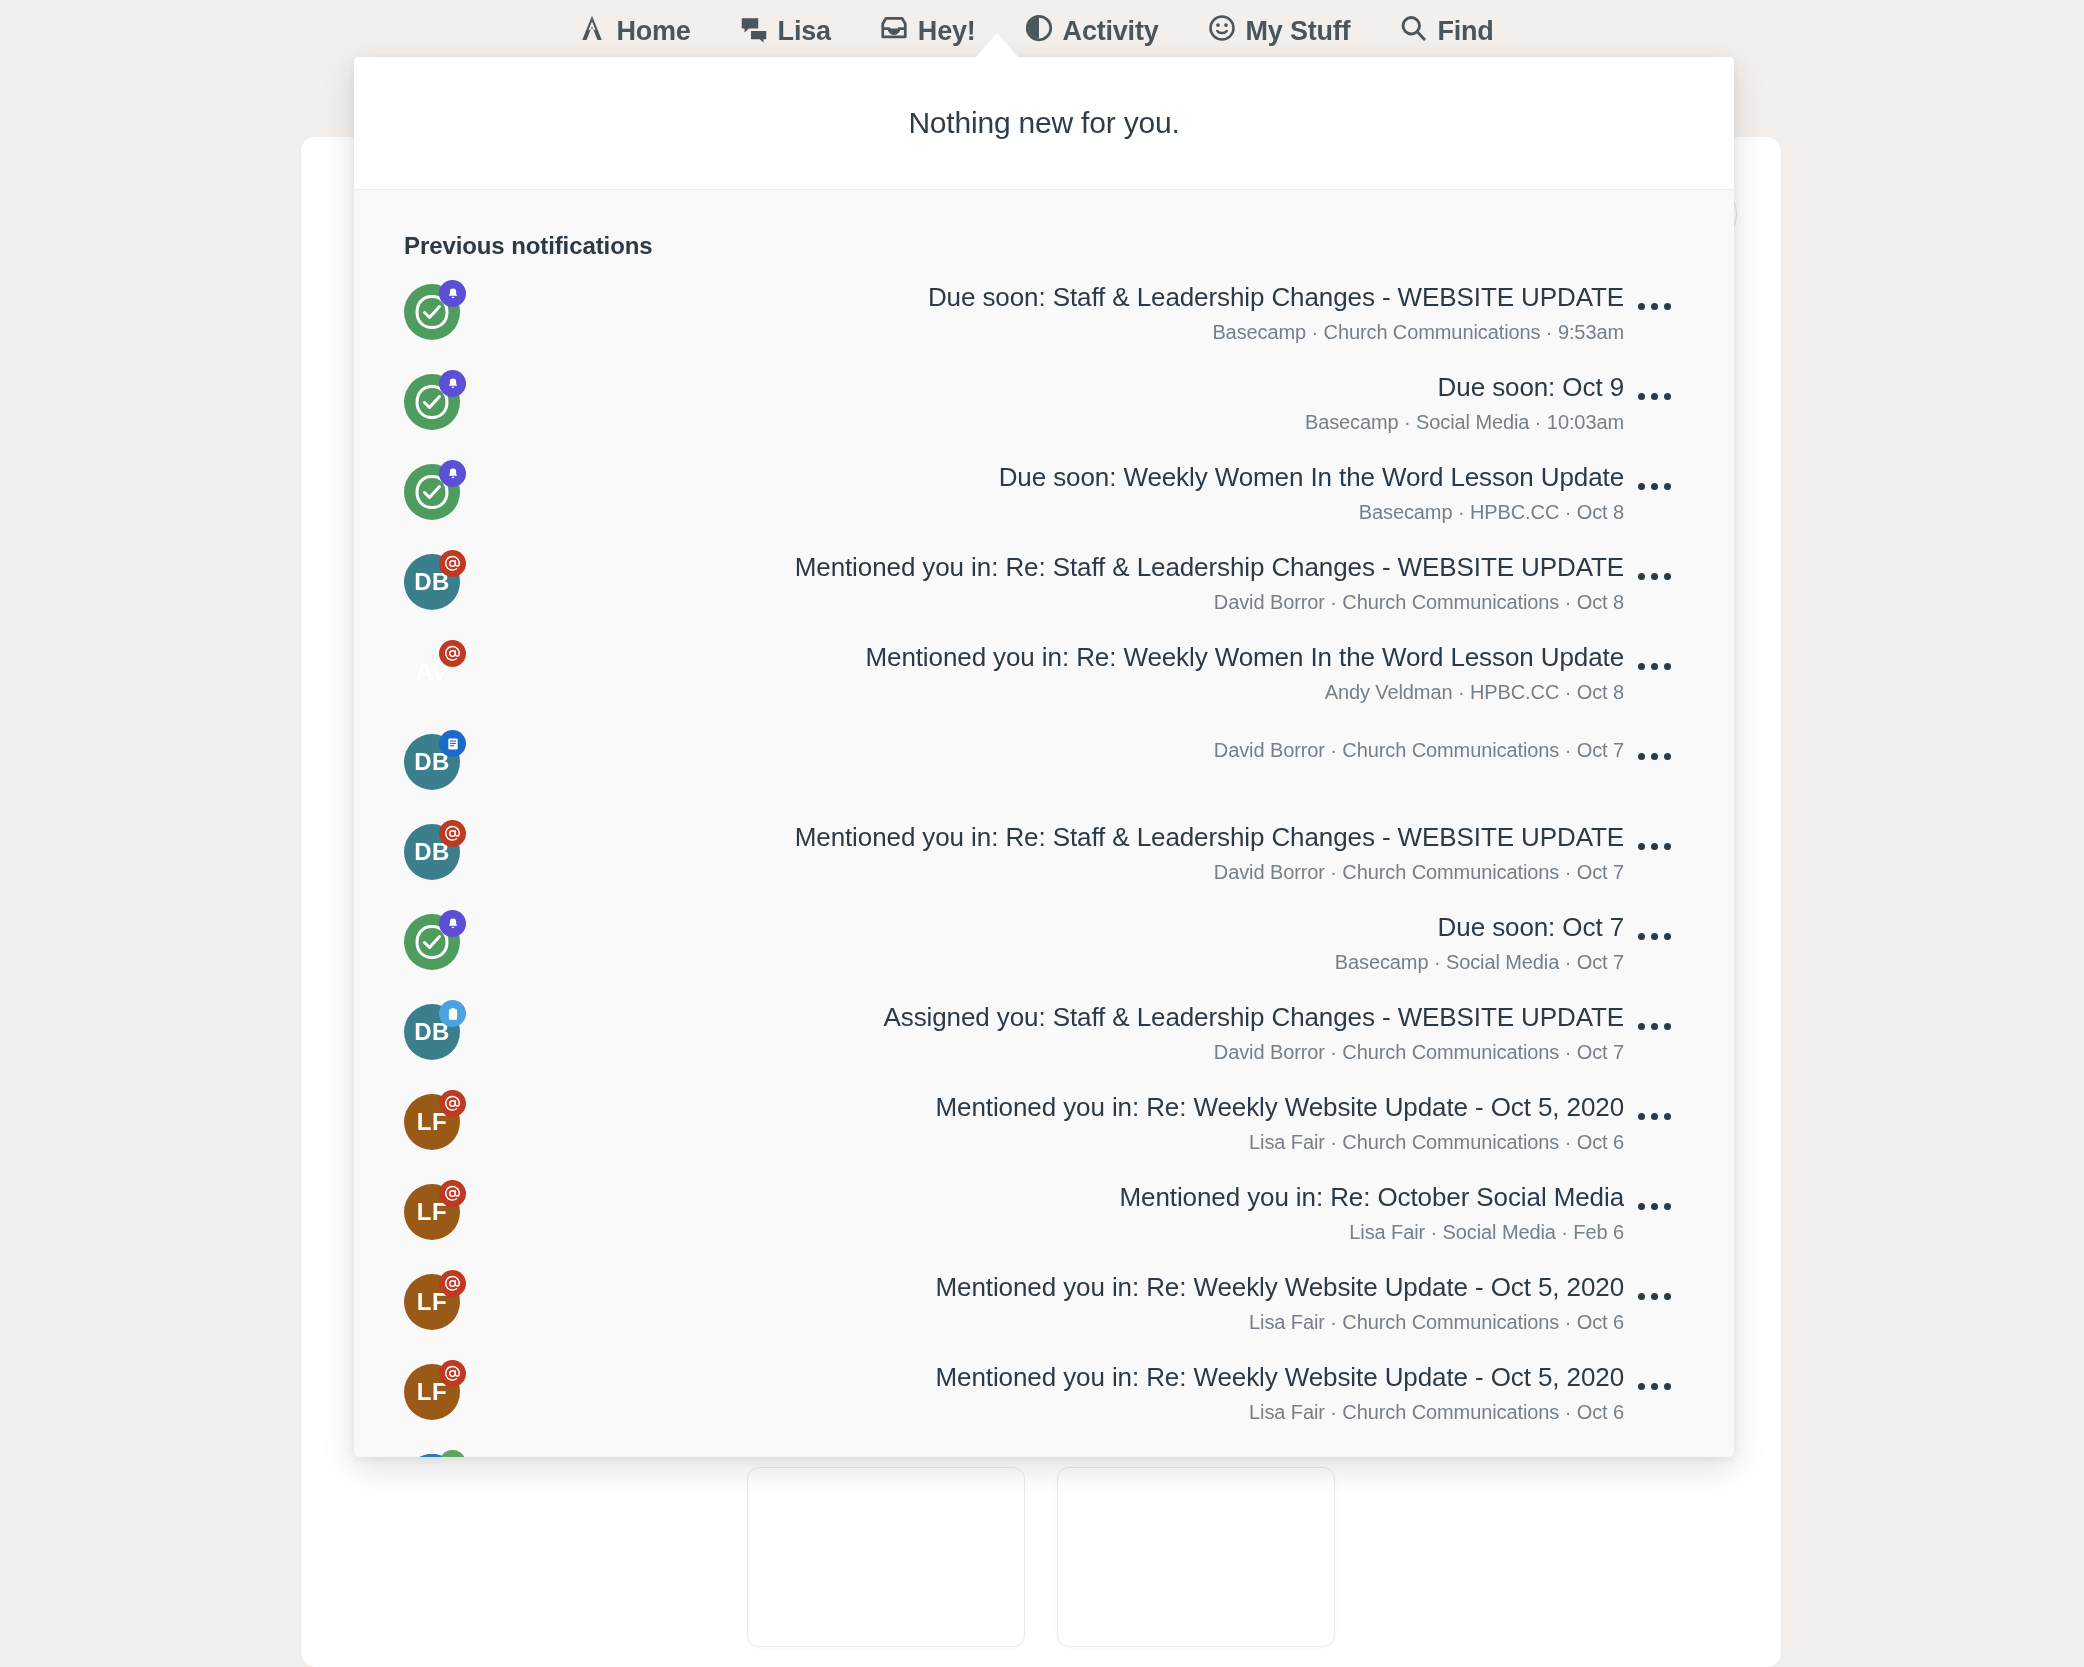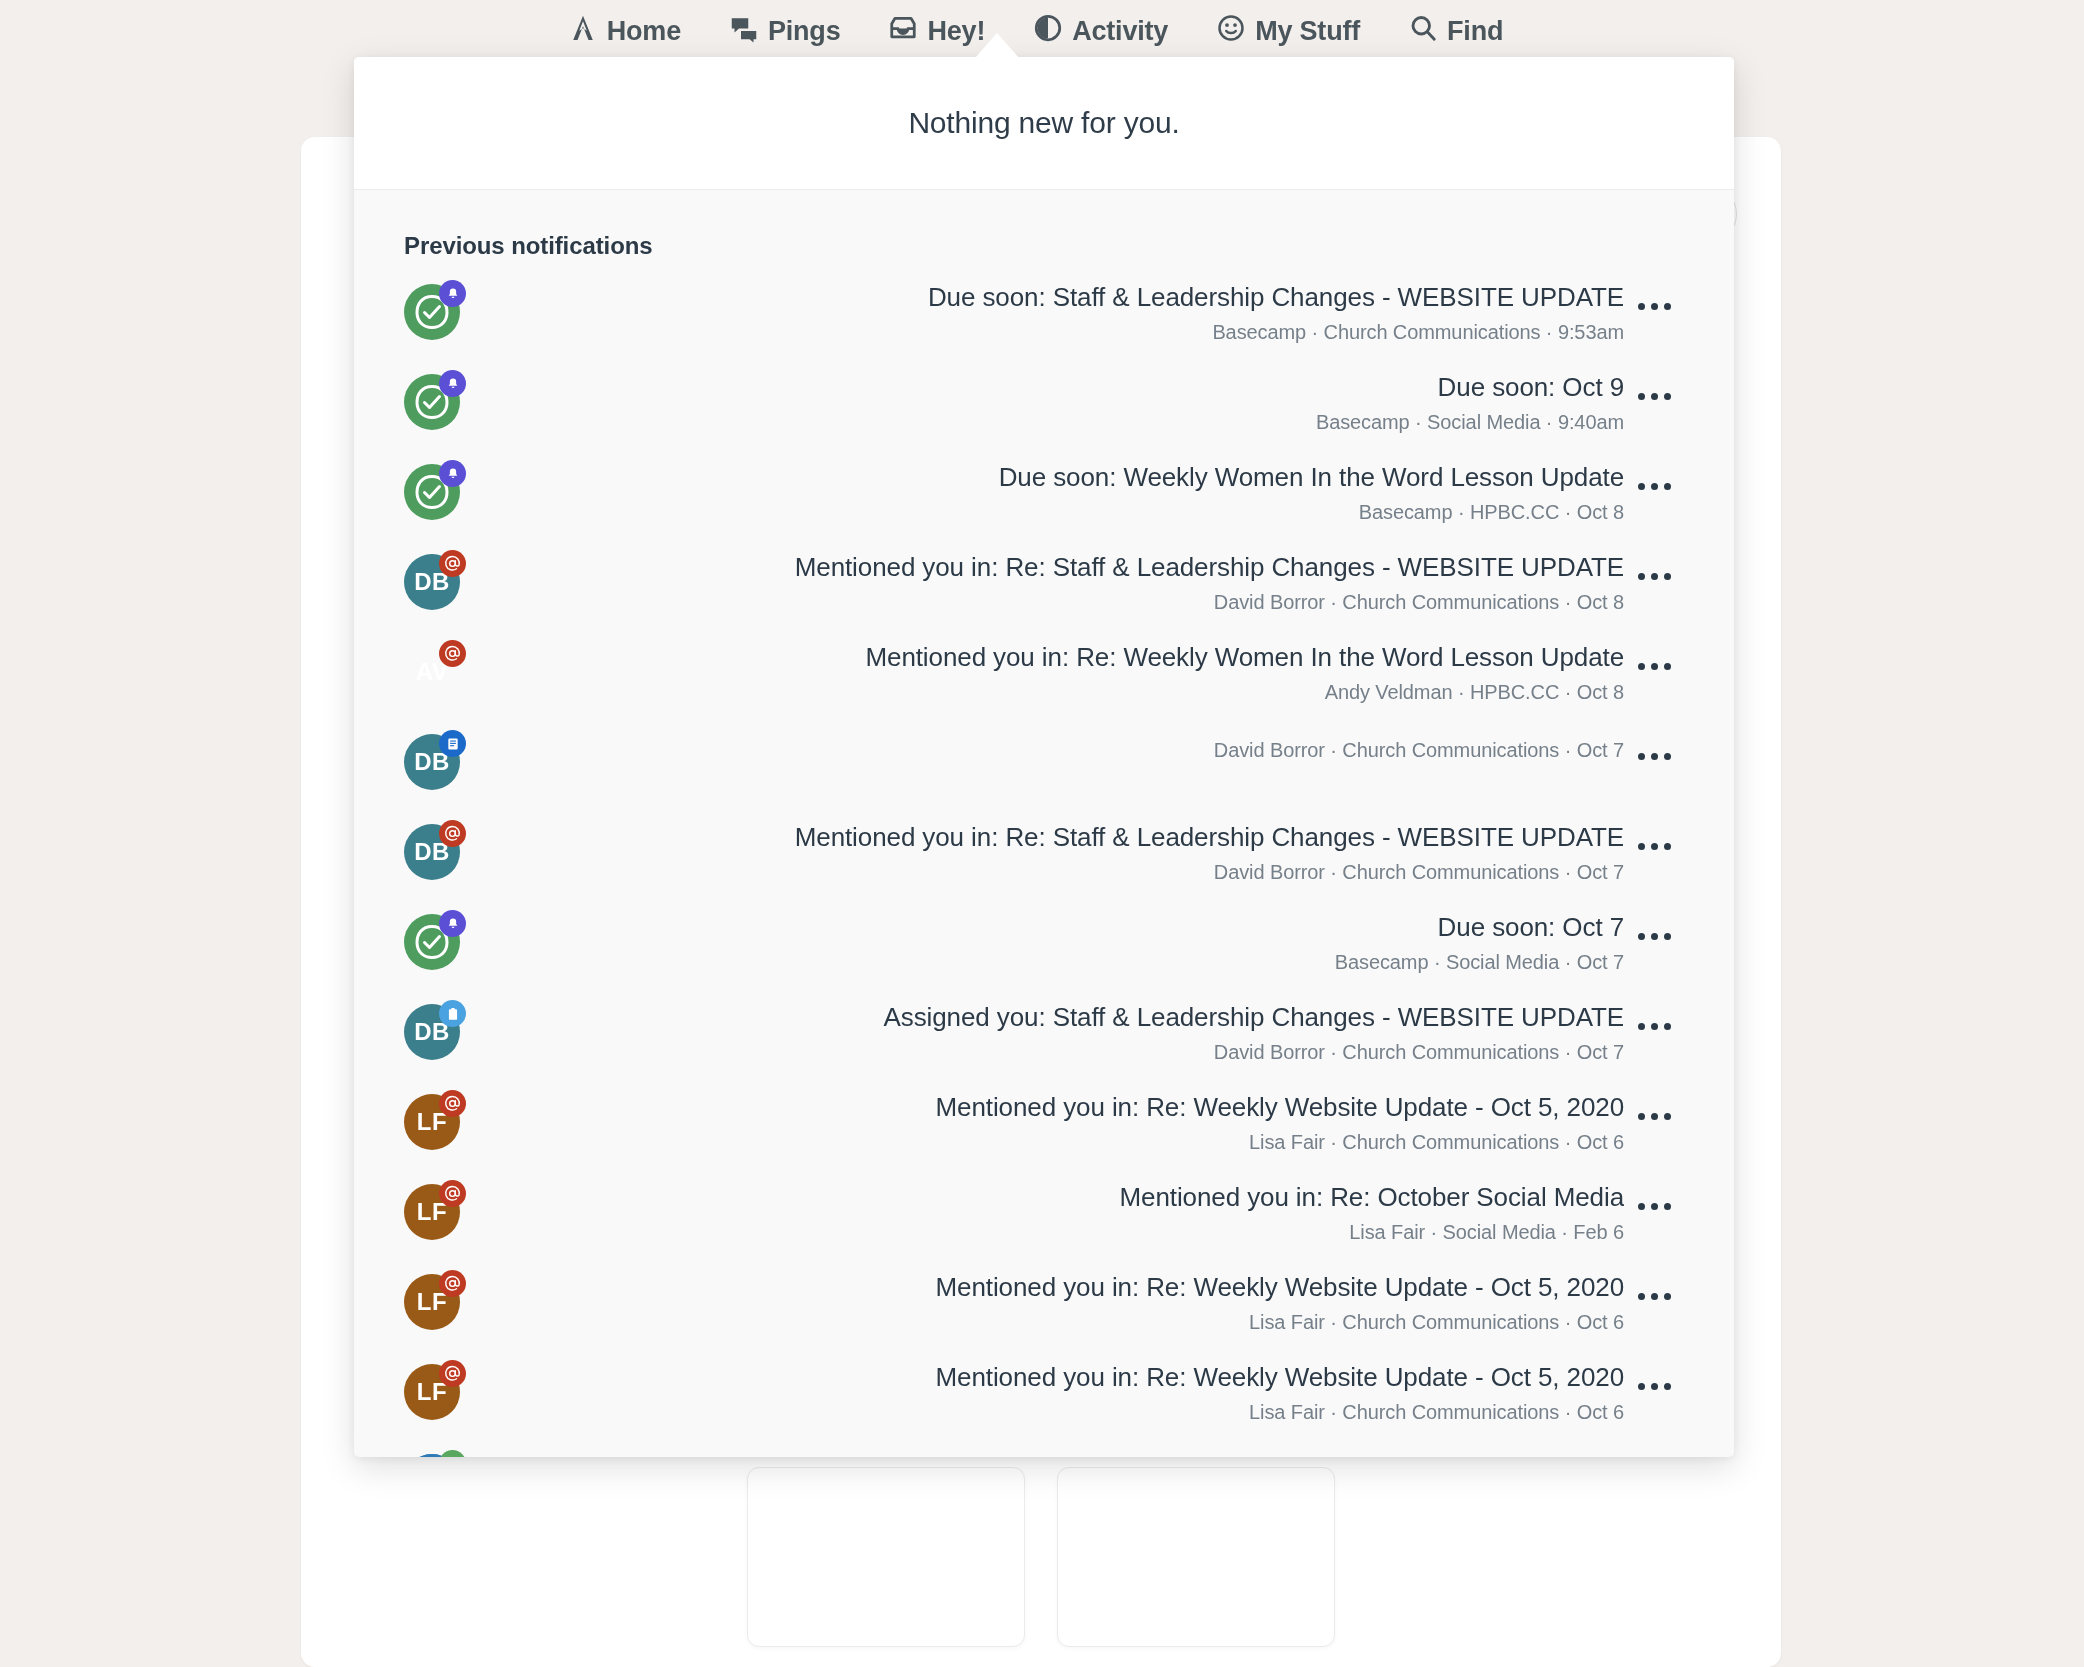--- a/index.html
+++ b/index.html
@@ -253,21 +253,21 @@
     <span class="nav-label">Home</span>
   </div>
 
   <div class="nav-item">
     <span class="nav-icon">
       <svg width="30" height="30" viewBox="0 0 24 24" fill="#4a555c">
         <path d="M2.2 4.2 h13.2 v8.2 h-7.4 l-3.6 3.1 v-3.1 h-2.2 z"></path>
         <path d="M9.6 14.4 h12.2 v6.6 h-2.2 v2.6 l-3.1-2.6 h-6.9 z"></path>
       </svg>
     </span>
-    <span class="nav-label">Pings</span>
+    <span class="nav-label">Lisa</span>
   </div>
 
   <div class="nav-item">
     <span class="nav-icon">
       <svg width="30" height="30" viewBox="0 0 24 24" fill="none" stroke="#4a555c" stroke-width="2.2">
         <path d="M3 8.6 L5.6 4.2 H18.4 L21 8.6 V19 H3 Z" stroke-linejoin="round"></path>
         <path d="M3 12.4 H8 a4 4 0 0 0 8 0 H21" fill="#4a555c" stroke="none"></path>
         <path d="M3 12.4 H8 a4 4 0 0 0 8 0 H21" stroke-linejoin="round"></path>
       </svg>
     </span>
@@ -353,21 +353,21 @@
           </div>
           <span class="badge" style="background: rgb(91, 79, 214);">
             <svg width="14" height="14" viewBox="0 0 24 24" fill="#fff">
               <path d="M12 2.5a5.4 5.4 0 0 0-5.4 5.4v4.3L4.7 15h14.6l-1.9-2.8V7.9A5.4 5.4 0 0 0 12 2.5z"></path>
               <path d="M9.6 16.6a2.4 2.4 0 0 0 4.8 0z"></path>
             </svg>
           </span>
         </div>
         <div class="notif-body">
           <div class="notif-title">Due soon: Oct 9</div>
-          <div class="notif-meta">Basecamp · Social Media · 9:40am</div>
+          <div class="notif-meta">Basecamp · Social Media · 10:03am</div>
         </div>
         <div class="row-more">
           <i></i>
           <i></i>
           <i></i>
         </div>
       </div>
       <div class="notif-row">
         <div class="avatar-wrap">
           <div class="avatar bc-logo" style="background: rgb(78, 157, 94);">

